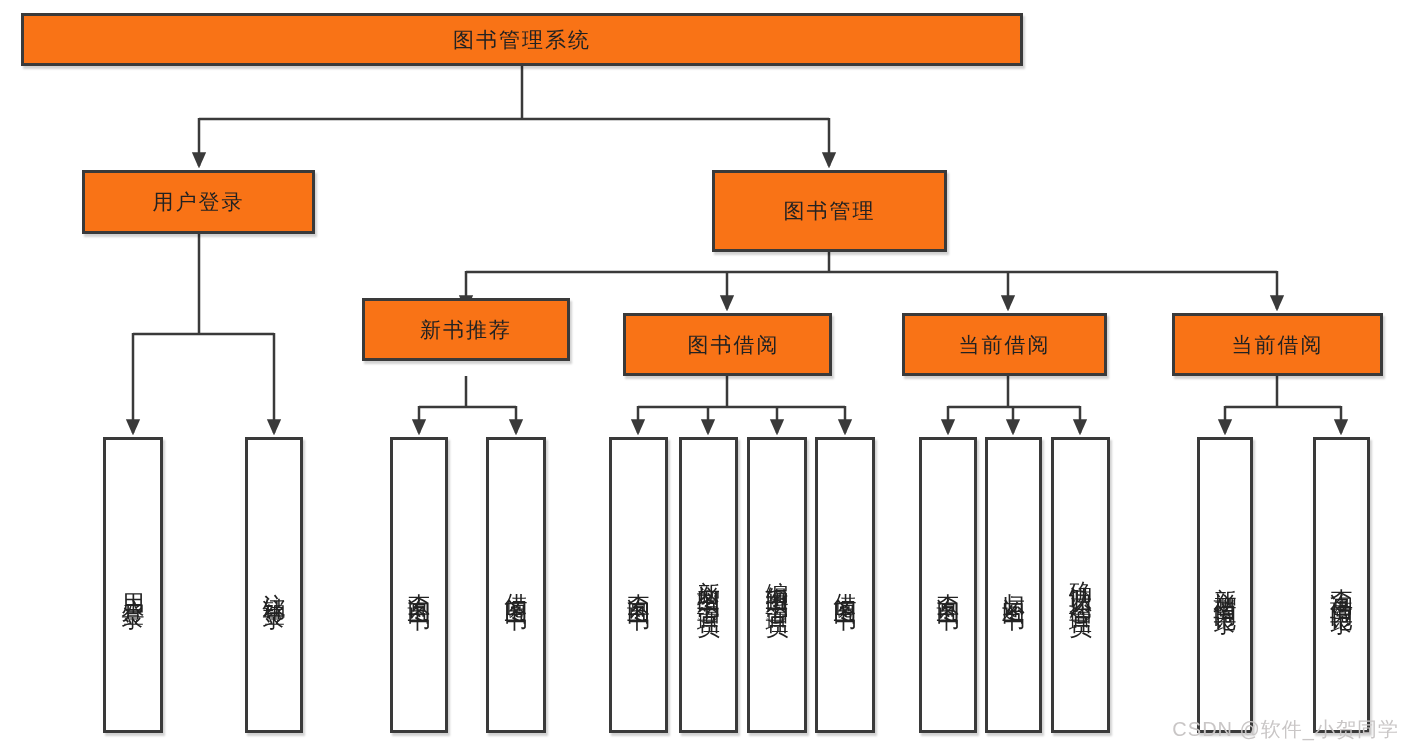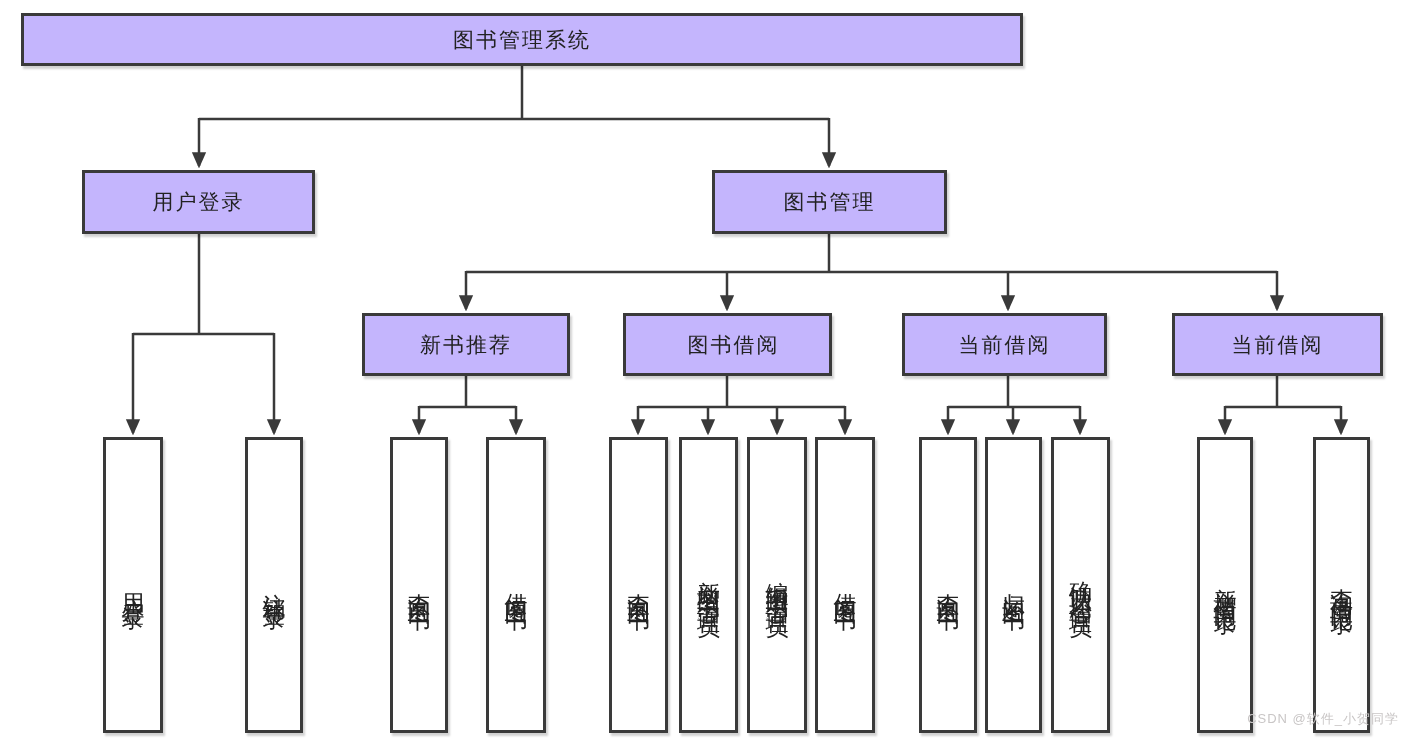--- a/index.html
+++ b/index.html
@@ -9,21 +9,21 @@
   }
   html,body{margin:0;padding:0;background:#ffffff;}
   body{
     width:1405px;height:747px;position:relative;overflow:hidden;
     font-family:"Liberation Sans","DejaVu Sans",sans-serif;
     color:var(--text);
   }
   #wires{position:absolute;left:0;top:0;width:1405px;height:747px;}
   .hbox{
     position:absolute;
-    background:#c4b5fd;
+    background:#f97316;
     border:3px solid var(--line);
     box-shadow:2px 3px 2px rgba(0,0,0,0.18);
     display:flex;align-items:center;justify-content:center;
     font-size:21px;letter-spacing:2px;
     box-sizing:border-box;
     white-space:nowrap;
   }
   .vbox{
     position:absolute;top:437px;height:296px;
     background:#fff;
@@ -35,22 +35,22 @@
   .vbox span{
     writing-mode:vertical-rl;
     text-orientation:mixed;
     font-size:23px;
     letter-spacing:5px;
     line-height:1;
     white-space:nowrap;
   }
   .watermark{
     position:absolute;
-    right:6px;bottom:19px;
-    font-size:13px;letter-spacing:1px;
+    right:6px;bottom:4px;
+    font-size:20px;letter-spacing:1px;
     color:var(--wm);
     white-space:nowrap;
   }
 </style>
 </head>
 <body>
 
 <svg id="wires" viewBox="0 0 1405 747" xmlns="http://www.w3.org/2000/svg">
   <defs>
     <marker id="ah" viewBox="0 0 10 10" refX="8.5" refY="5" markerWidth="6.5" markerHeight="6.5" orient="auto-start-reverse" markerUnits="strokeWidth">
@@ -90,23 +90,23 @@
 
     <path d="M1277 376 V407 M1225 407 H1341"></path>
     <line x1="1225" y1="406" x2="1225" y2="433" marker-end="url(#ah)"></line>
     <line x1="1341" y1="406" x2="1341" y2="433" marker-end="url(#ah)"></line>
   </g>
 </svg>
 
 <div class="hbox" style="left:21px;top:13px;width:1002px;height:53px;">图书管理系统</div>
 
 <div class="hbox" style="left:82px;top:170px;width:233px;height:64px;">用户登录</div>
-<div class="hbox" style="left:712px;top:170px;width:235px;height:64px;">图书管理</div>
+<div class="hbox" style="left:712px;top:170px;width:235px;height:82px;">图书管理</div>
 
-<div class="hbox" style="left:362px;top:313px;width:208px;height:63px;">新书推荐</div>
+<div class="hbox" style="left:362px;top:298px;width:208px;height:63px;">新书推荐</div>
 <div class="hbox" style="left:623px;top:313px;width:209px;height:63px;padding-left:12px;">图书借阅</div>
 <div class="hbox" style="left:902px;top:313px;width:205px;height:63px;">当前借阅</div>
 <div class="hbox" style="left:1172px;top:313px;width:211px;height:63px;">当前借阅</div>
 
 <div class="vbox" style="left:103px;width:60px;">
   <span>用户登录</span>
 </div>
 <div class="vbox" style="left:245px;width:58px;">
   <span>注销登录</span>
 </div>

